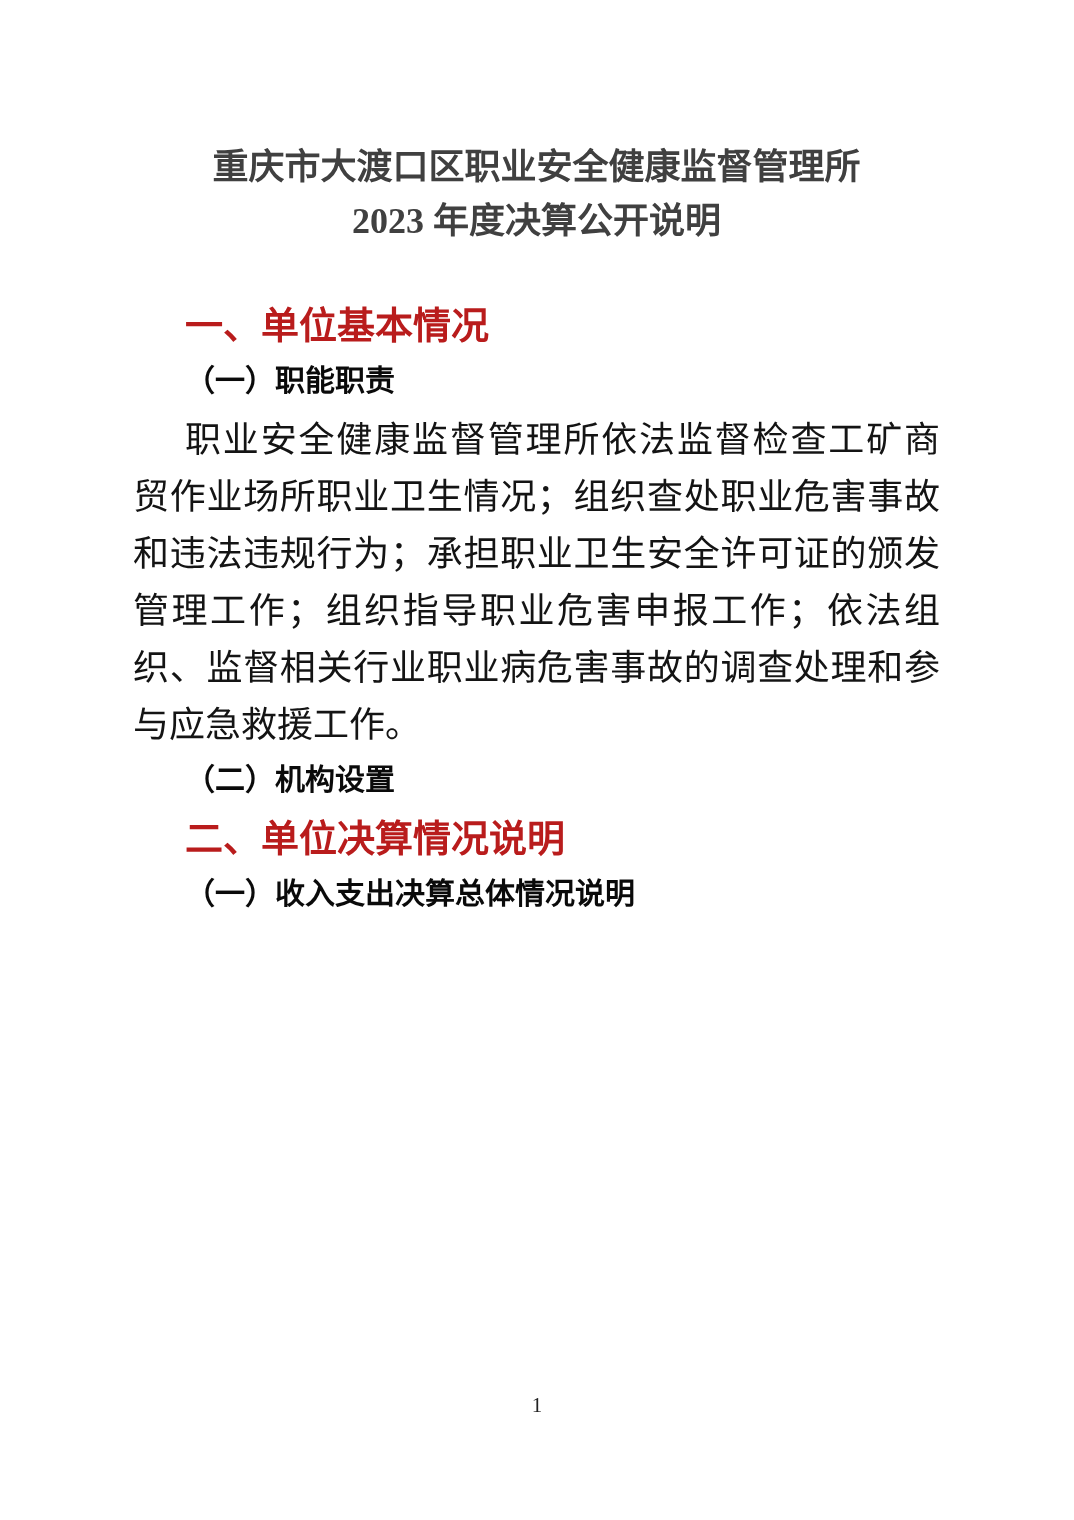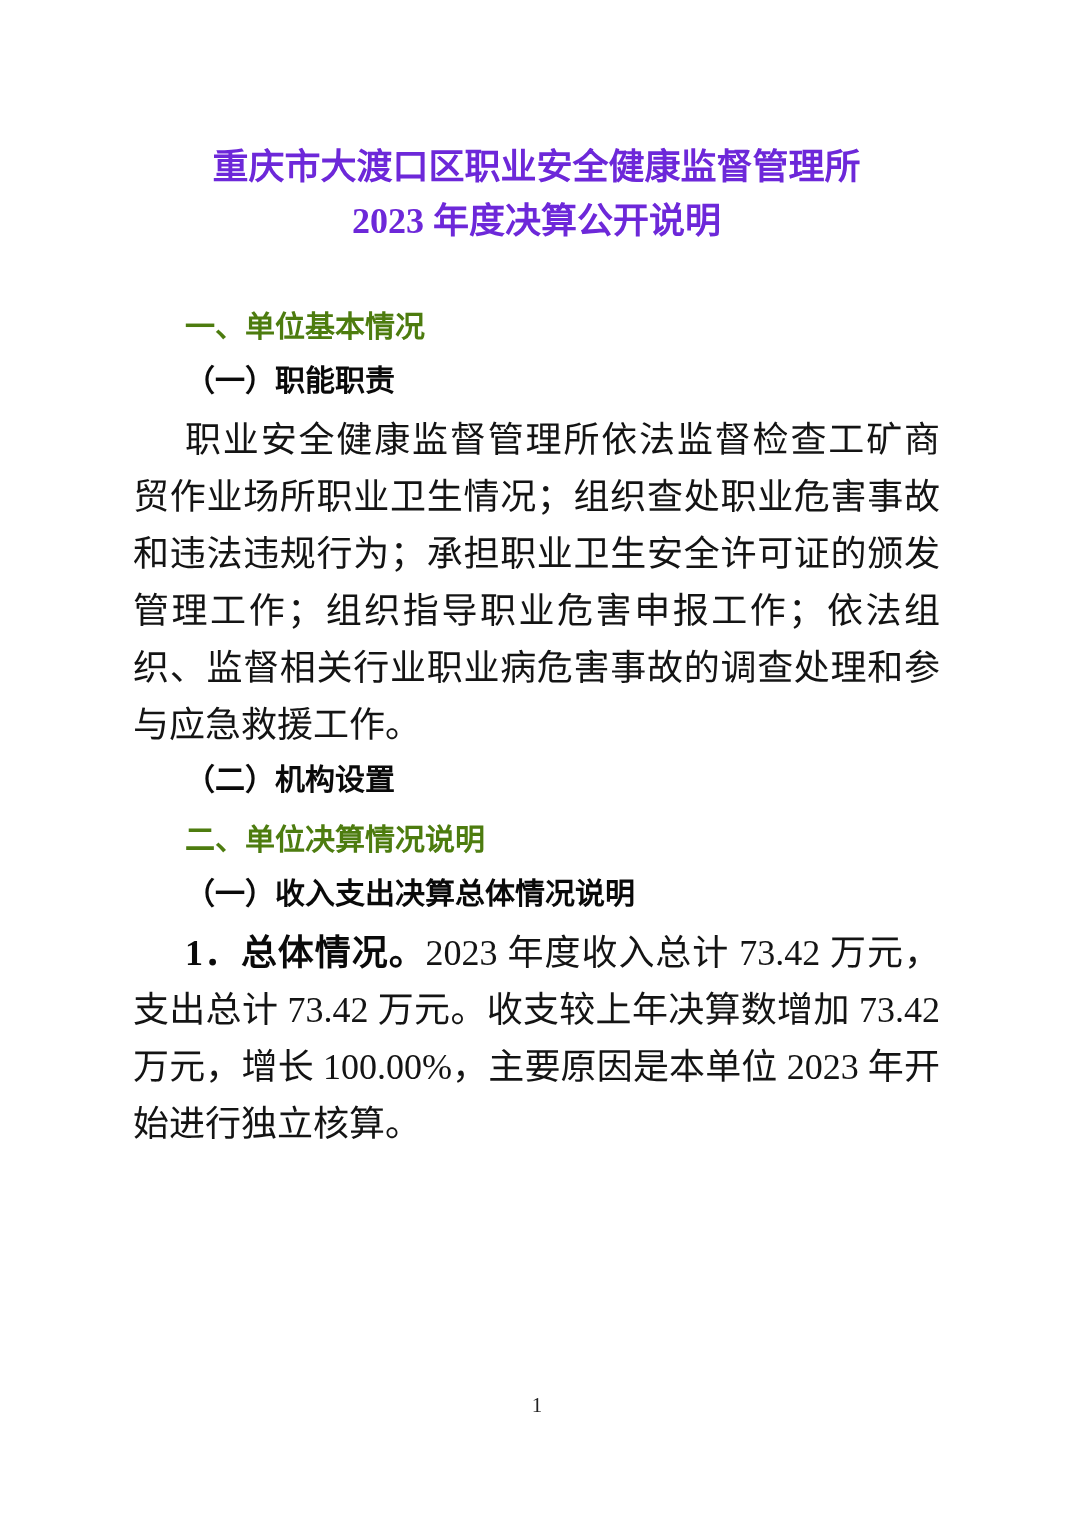--- a/index.html
+++ b/index.html
@@ -19,31 +19,31 @@
     height: 1520px;
     background: #ffffff;
     padding: 140px 134px 0 133px;
   }
   .doc-title {
     text-align: center;
     font-family: "Liberation Serif", serif;
     font-weight: 700;
     font-size: 36px;
     line-height: 54px;
-    color: #6d28d9;
+    color: #404040;
     margin-bottom: 50px;
   }
   .doc-title .title-line { display: block; }
   .heading-num {
     font-family: "Liberation Sans", sans-serif;
     font-weight: 700;
-    font-size: 30px;
+    font-size: 38px;
     line-height: 57px;
     text-indent: 52px;
-    color: #4d7c0f;
+    color: #b91c1c;
     white-space: nowrap;
   }
   .heading-paren {
     font-family: Liberation Mono, monospace;
     font-weight: 700;
     font-size: 30px;
     line-height: 57px;
     text-indent: 52px;
     color: #0a0a0a;
     white-space: nowrap;
@@ -91,18 +91,17 @@
 
   <p class="para">职业安全健康监督管理所依法监督检查工矿商贸作业场所职业卫生情况；组织查处职业危害事故和违法违规行为；承担职业卫生安全许可证的颁发管理工作；组织指导职业危害申报工作；依法组织、监督相关行业职业病危害事故的调查处理和参与应急救援工作。</p>
 
   <h3 class="heading-paren">（二）机构设置</h3>
 
 
   <h2 class="heading-num">二、单位决算情况说明</h2>
 
   <h3 class="heading-paren">（一）收入支出决算总体情况说明</h3>
 
-  <p class="para"><span class="lead">1．总体情况。</span><span>2023 年度收入总计 73.42 万元，支出总计 73.42 万元。收支较上年决算数增加 73.42 万元，增长 100.00%，主要原因是本单位 2023 年开始进行独立核算。</span></p>
 
 
   <div class="page-number">1</div>
 
 </div>
 
 </body></html>

